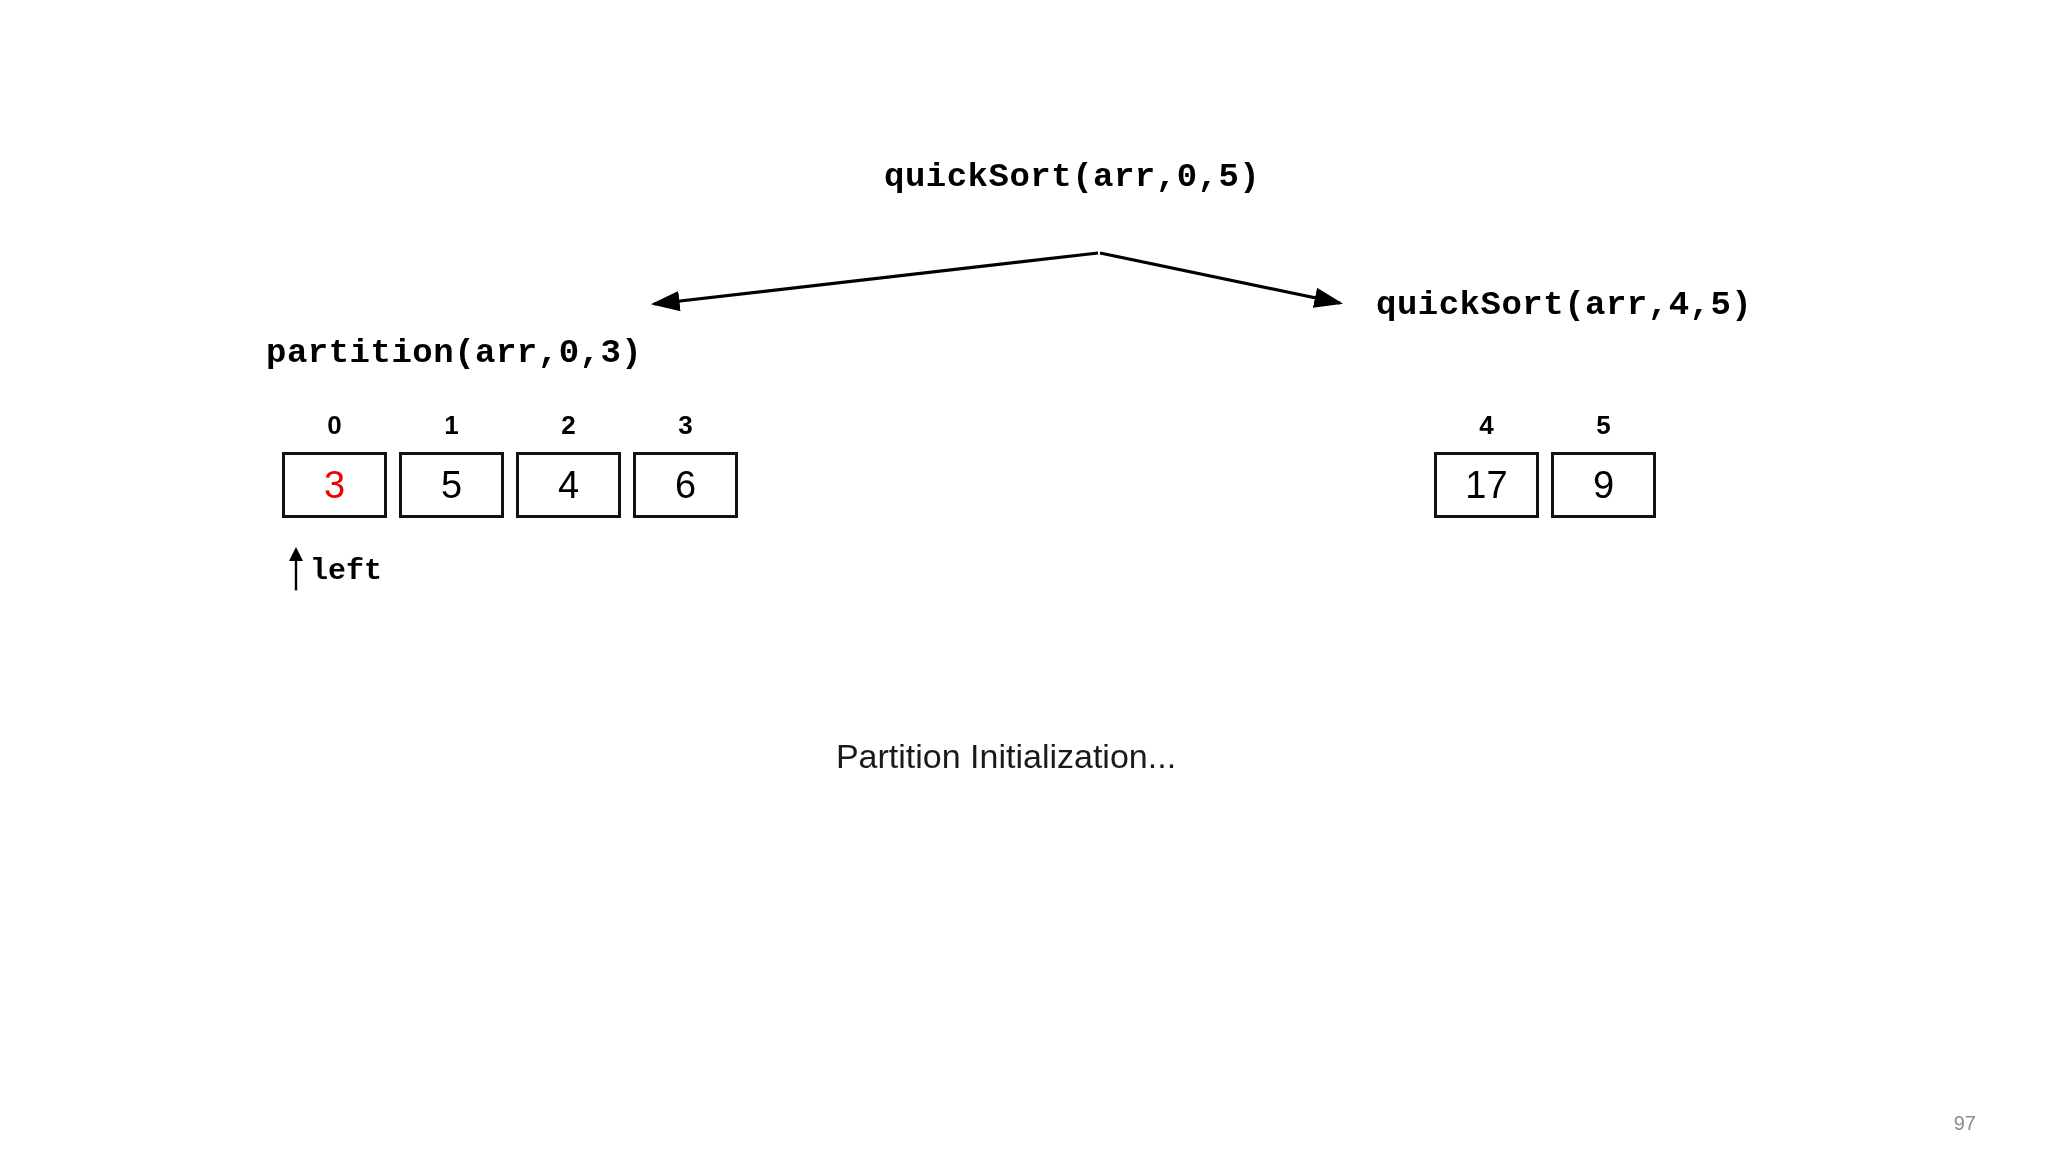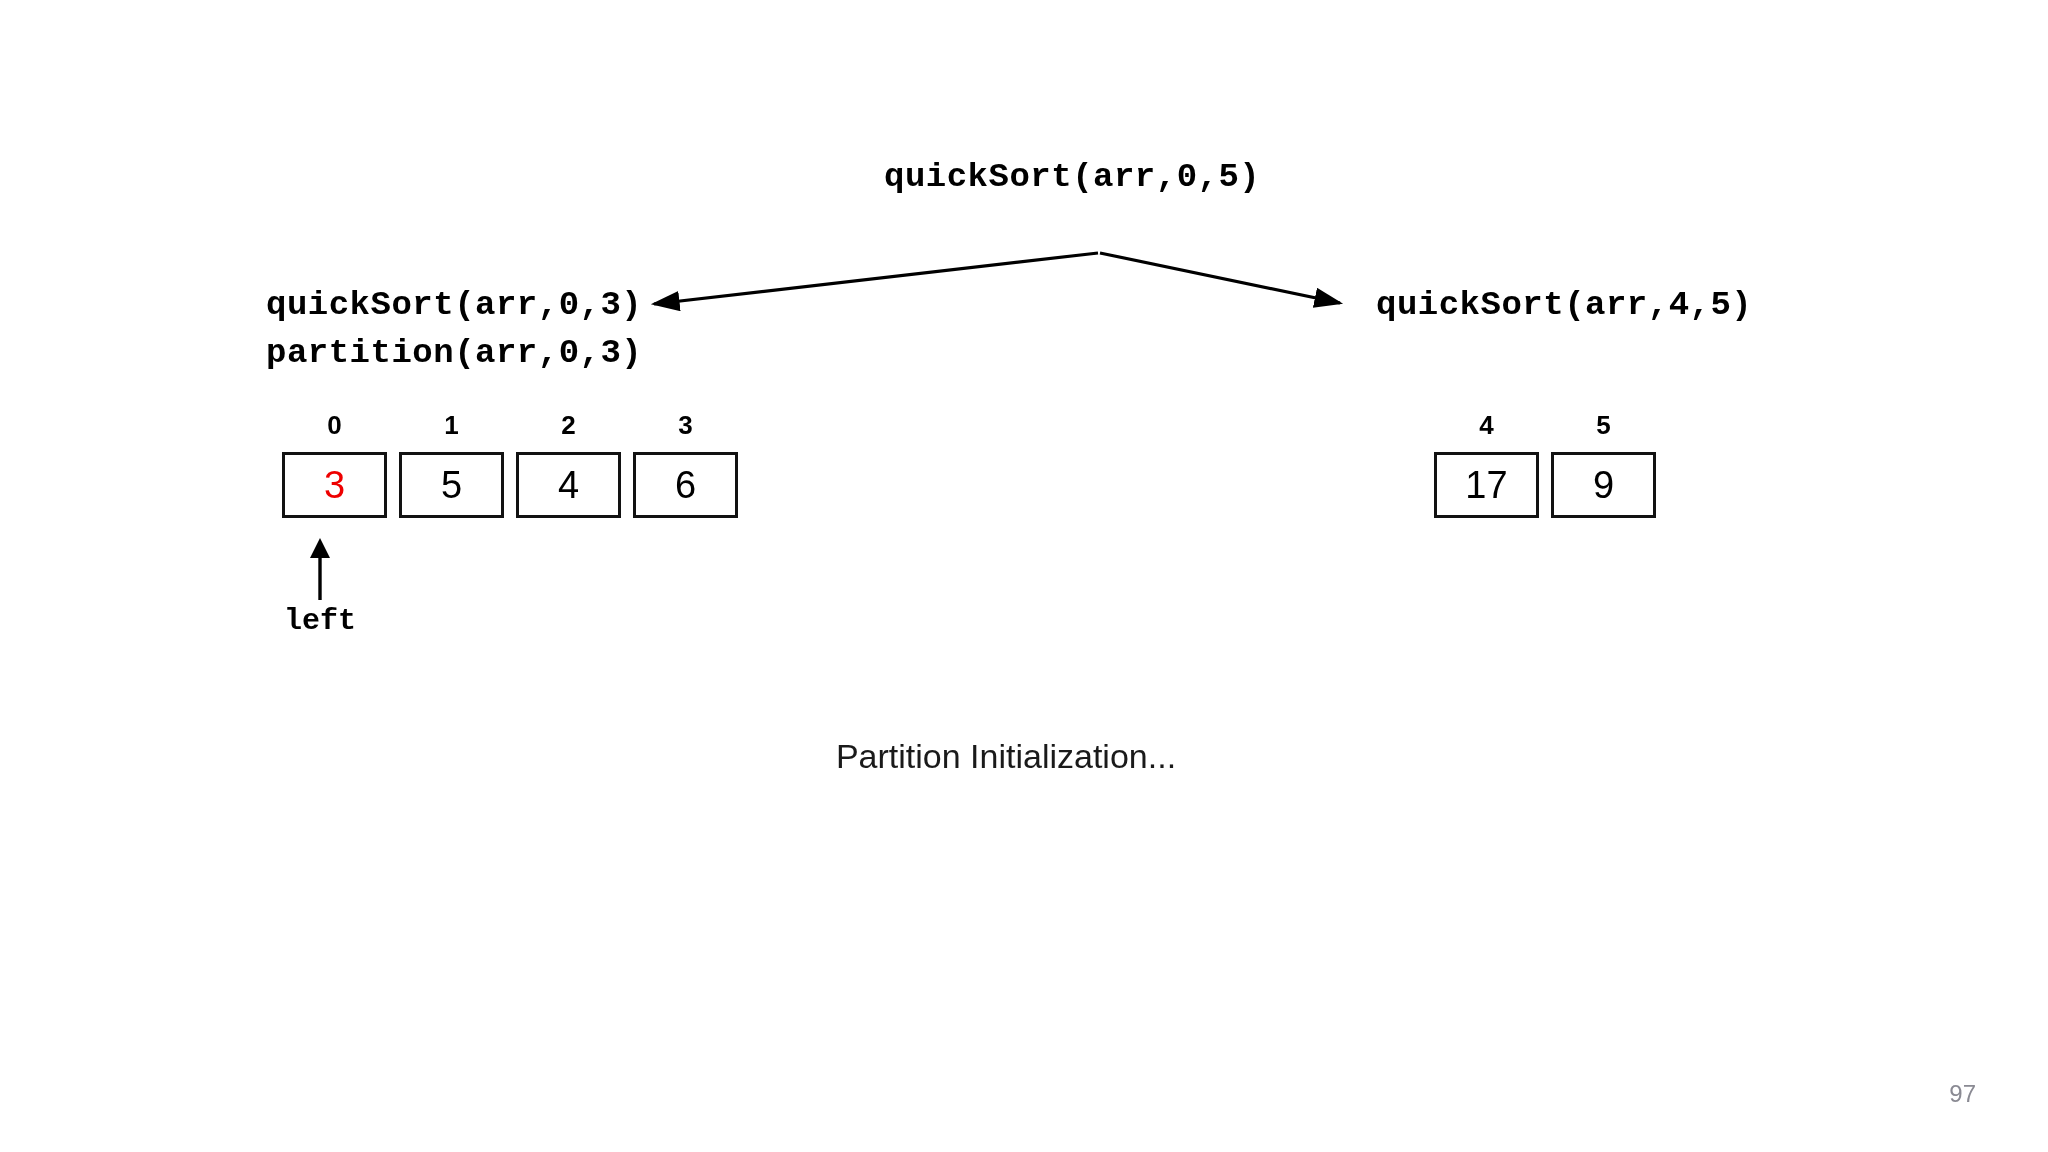--- a/index.html
+++ b/index.html
@@ -108,25 +108,25 @@
     font-size: 38px;
     color: #000000;
   }
   .cell-box.highlight {
     color: #ee0000;
   }
 
   
   #pointer-left {
     position: absolute;
-    left: 270px;
+    left: 282px;
     top: 536px;
     width: 100px;
     display: flex;
-    flex-direction: column;
+    flex-direction: row;
     align-items: center;
     text-align: center;
   }
   .pointer-arrow {
     display: block;
   }
   .pointer-label {
     margin-top: 6px;
     font-family: "Liberation Mono", "DejaVu Sans Mono", monospace;
     font-weight: bold;
@@ -145,44 +145,43 @@
     font-family: "Liberation Sans", sans-serif;
     font-size: 34px;
     color: #1a1a1a;
     padding-left: 36px;
   }
 
   
   #page-number {
     position: absolute;
     right: 72px;
-    bottom: 44px;
-    font-family: "Liberation Sans", sans-serif;
-    font-size: 24px;
+    bottom: 17px;
+    font-family: "Liberation Sans", sans-serif;
+    font-size: 20px;
     color: #8a8a93;
   }
 </style>
 </head>
 <body>
 
 <div id="slide">
 
   <svg id="connectors" viewBox="0 0 2048 1152" xmlns="http://www.w3.org/2000/svg">
     <defs>
       <marker id="arrowhead" markerWidth="9" markerHeight="9" refX="8" refY="3.2" orient="auto" markerUnits="strokeWidth">
         <path d="M0,0 L9,3.2 L0,6.4 z" fill="#000000"></path>
       </marker>
     </defs>
     <line x1="1098" y1="253" x2="654" y2="304" stroke="#000000" stroke-width="3.2" marker-end="url(#arrowhead)"></line>
     <line x1="1100" y1="253" x2="1340" y2="303" stroke="#000000" stroke-width="3.2" marker-end="url(#arrowhead)"></line>
   </svg>
 
   <div class="mono node-root">quickSort(arr,0,5)</div>
 
-  <div class="mono node-left-1">quickSort(arr,0,3)</div>
 
   <div class="mono node-left-2">partition(arr,0,3)</div>
 
   <div class="mono node-right-1">quickSort(arr,4,5)</div>
 
   <div class="array-group" id="array-left">
     <div class="cells" id="cells-left">
         <div class="cell-wrap">
           <div class="cell-index">0</div>
           <div class="cell-box highlight">3</div>

